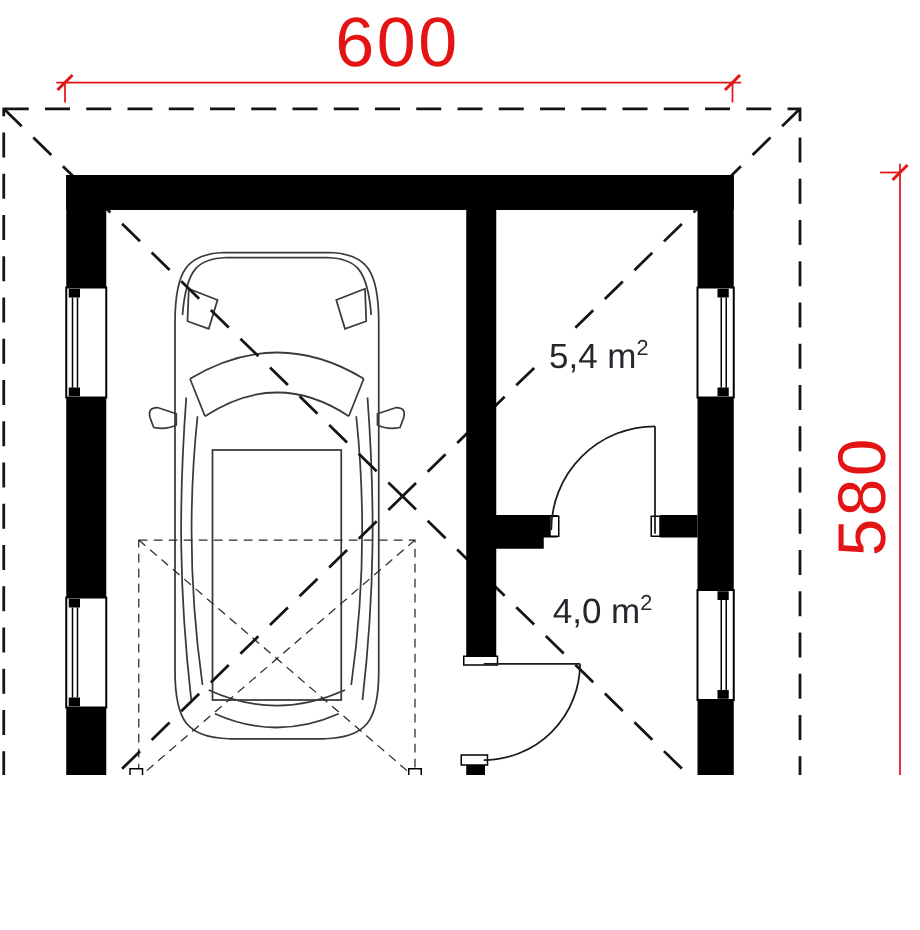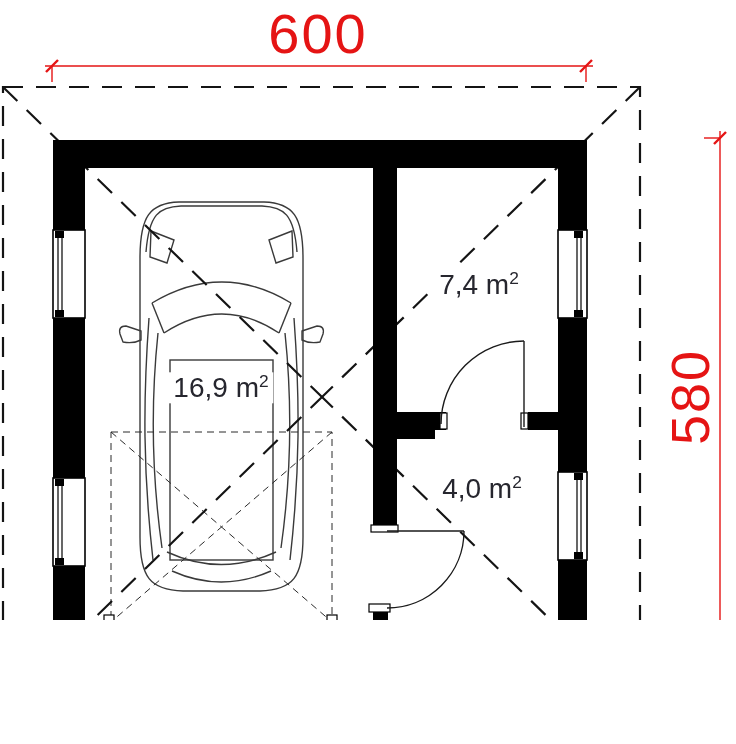--- a/index.html
+++ b/index.html
@@ -165,25 +165,22 @@
       <line class="dimtick" x1="714" y1="661" x2="726" y2="649"></line>
       <line class="dimline" x1="704" y1="138" x2="720" y2="138"></line>
       <line class="dimline" x1="704" y1="655" x2="720" y2="655"></line>
     </g>
   </svg>
 
   <div class="dim" style="left:318px;top:33px">600</div>
 
   <div class="dim dim-v" style="left:690px;top:397px">580</div>
 
-  <div class="room-label" style="left:221px;top:388px">
-    <span>16,9 m</span><sup>2</sup>
-  </div>
 
   <div class="room-label" style="left:479px;top:285px">
-    <span>7,4 m</span><sup>2</sup>
+    <span>5,4 m</span><sup>2</sup>
   </div>
 
   <div class="room-label" style="left:482px;top:489px">
     <span>4,0 m</span><sup>2</sup>
   </div>
 
 </div>
 
 </body></html>

